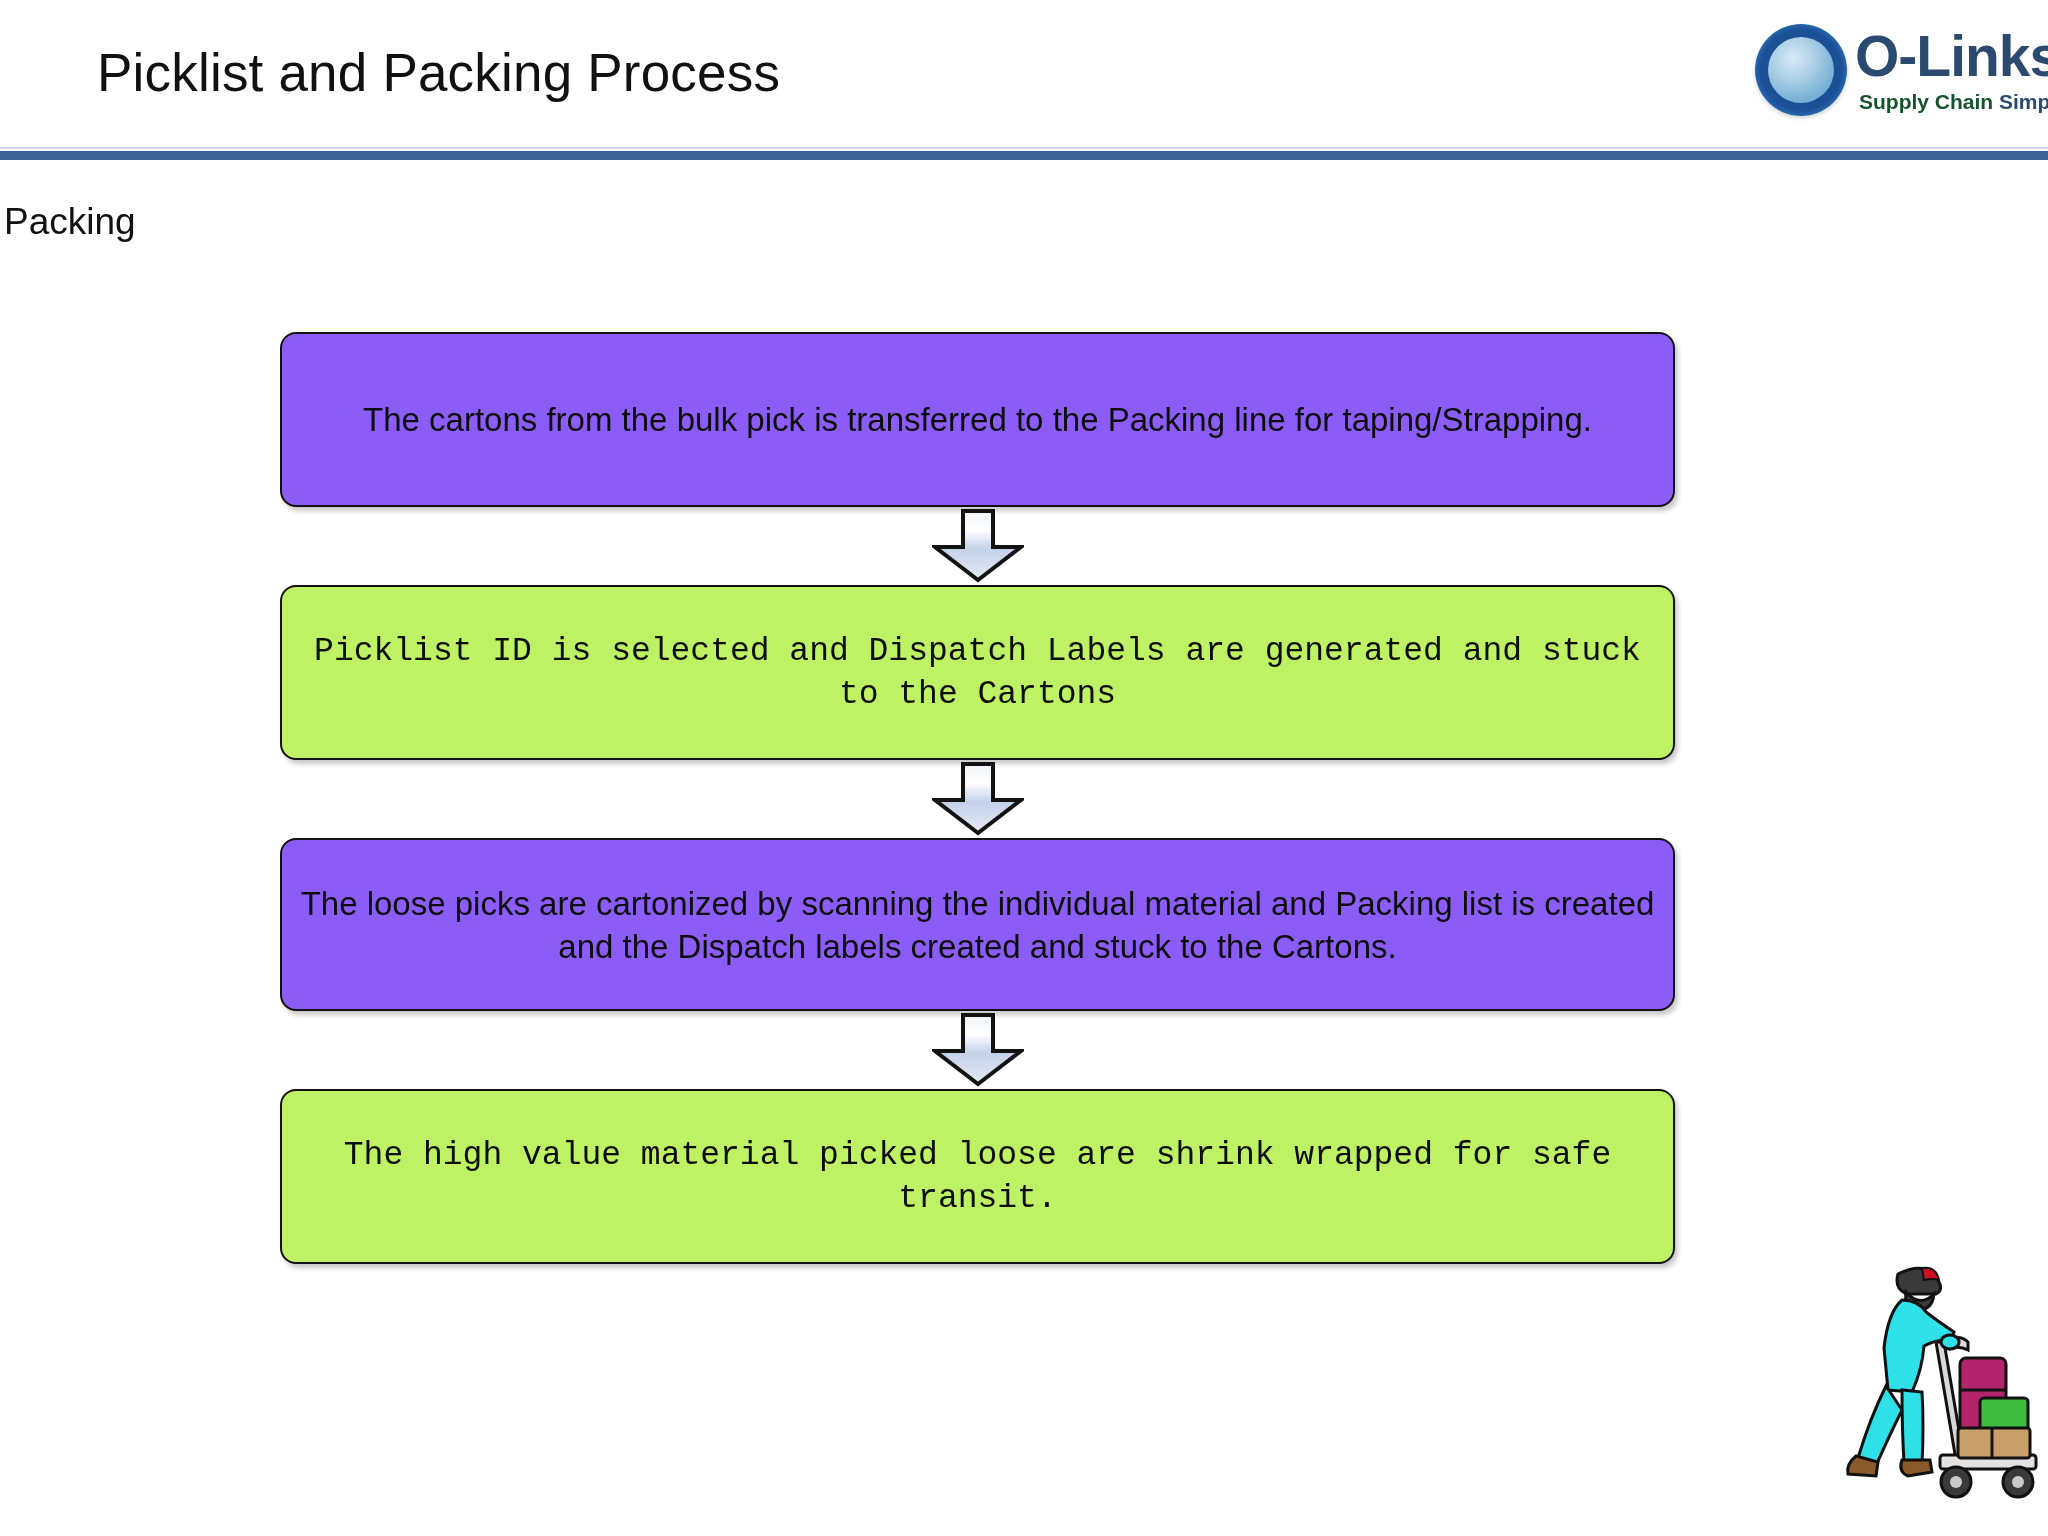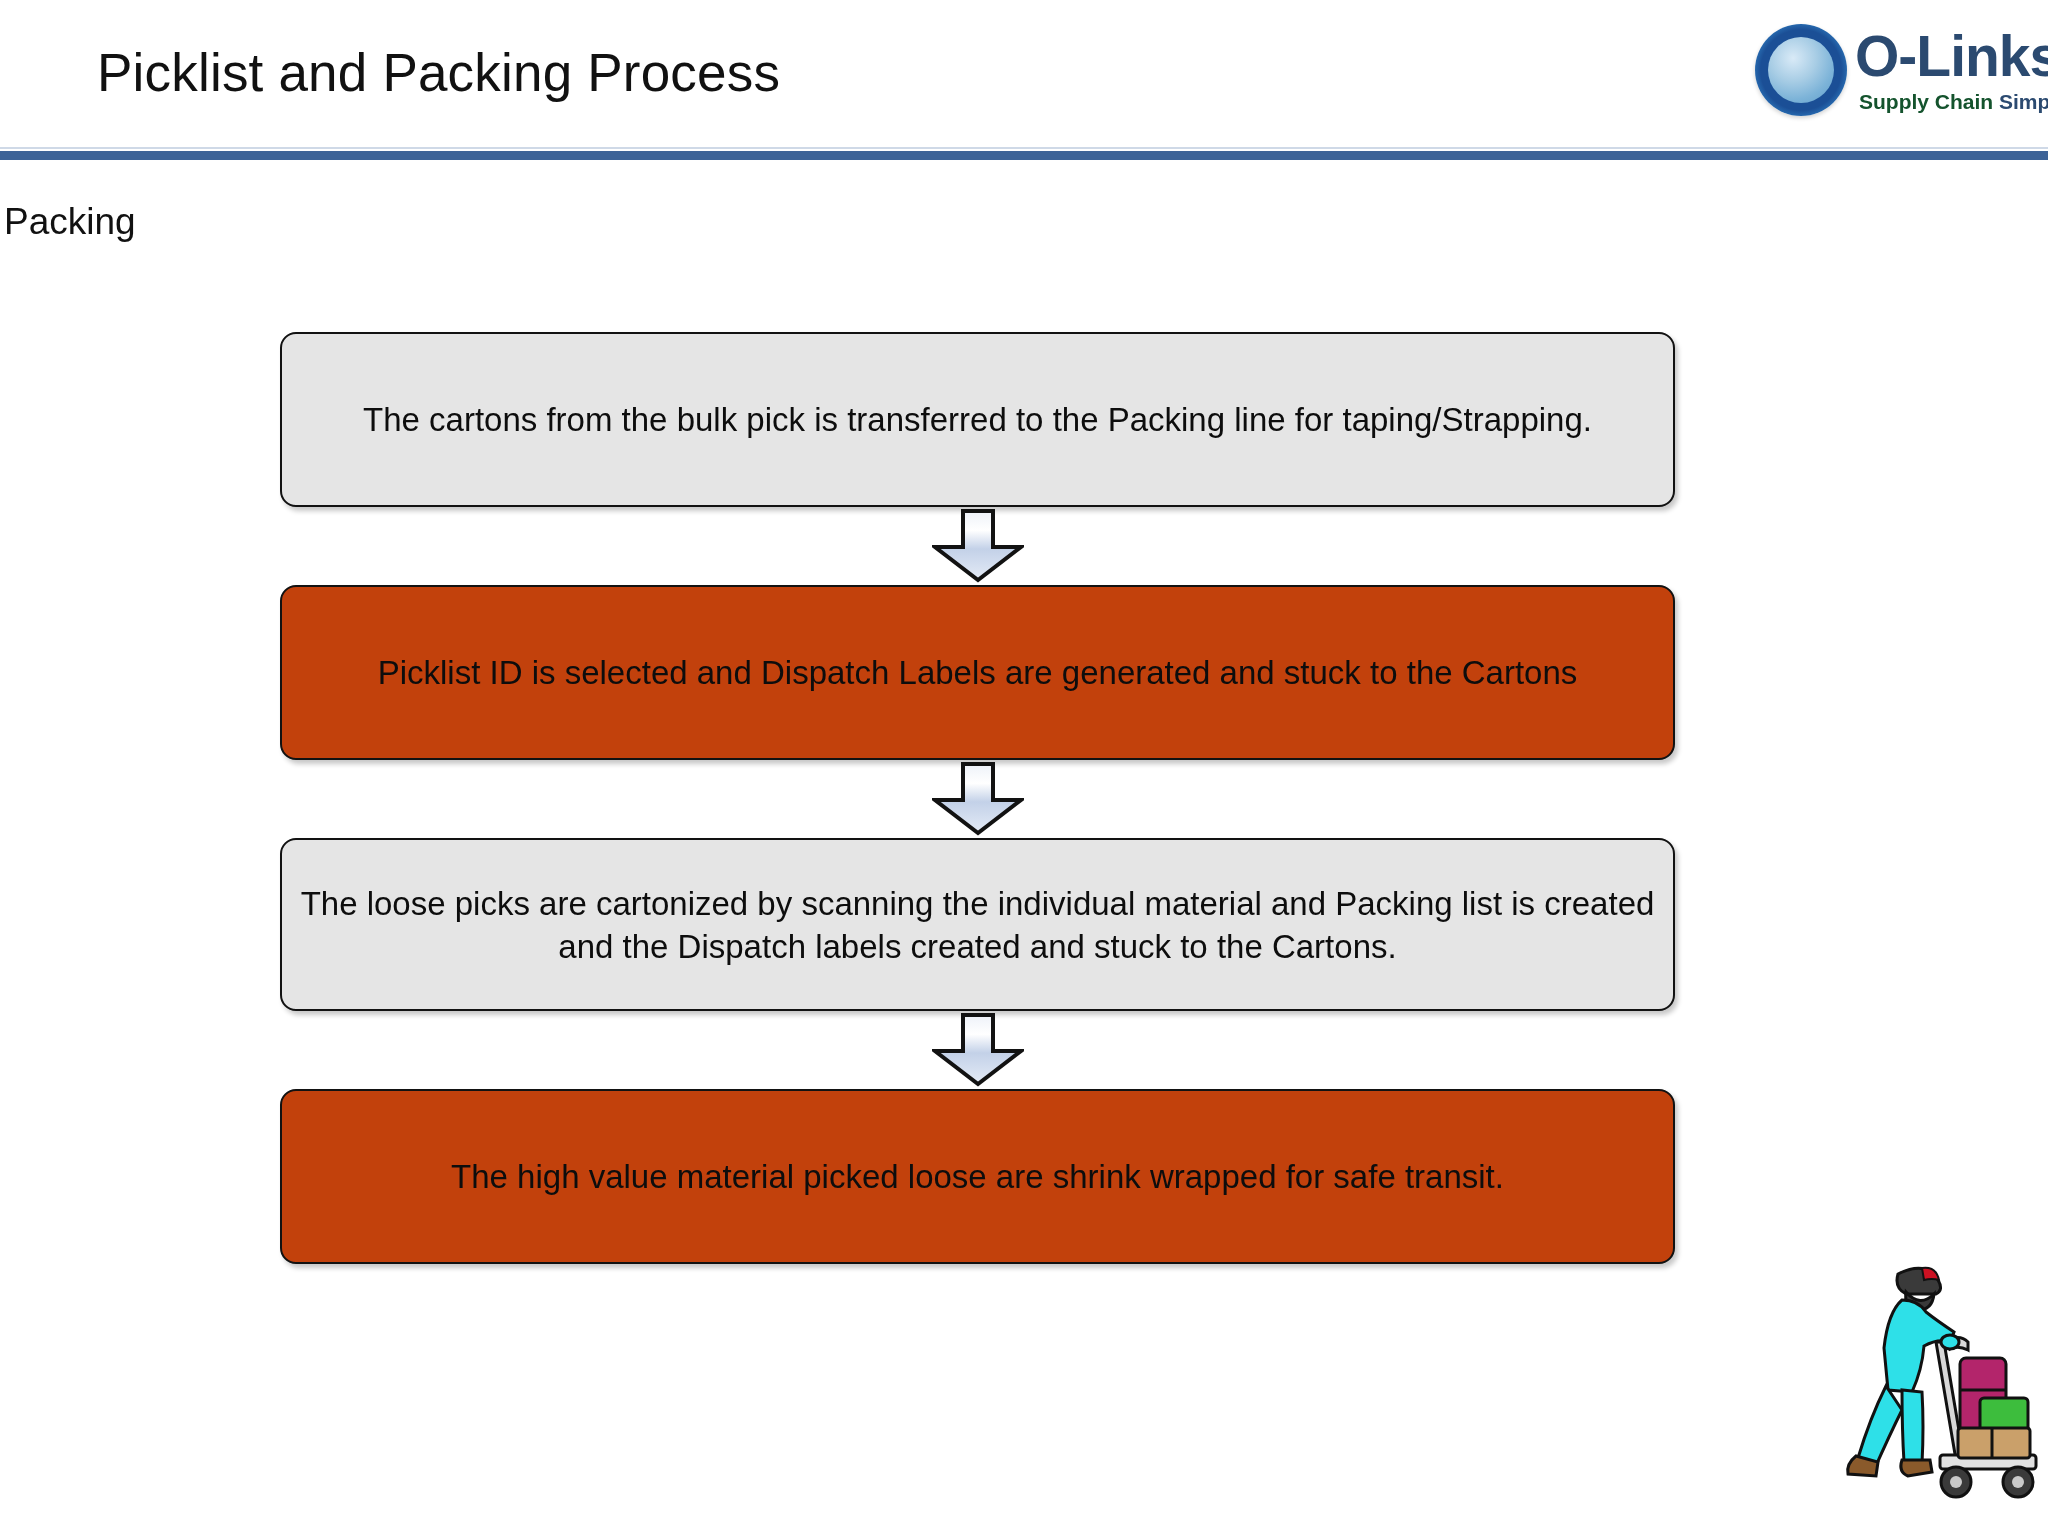--- a/index.html
+++ b/index.html
@@ -126,22 +126,22 @@
     position: relative;
     box-sizing: border-box;
     width: 1395px;
     border: 2px solid #121212;
     border-radius: 16px;
     display: flex;
     align-items: center;
     justify-content: center;
     box-shadow: 3px 4px 5px rgba(0,0,0,0.22);
   }
-  .flow-step.fill-white  { background: #e5e5e5; }
-  .flow-step.fill-tint   { background: #c2410c; }
+  .flow-step.fill-white  { background: #8b5cf6; }
+  .flow-step.fill-tint   { background: #bef264; font-family: Liberation Mono, monospace; }
 
   .step-text {
     font-size: 33px;
     line-height: 43px;
     color: #0d0d0d;
     text-align: center;
     font-weight: 400;
     padding: 0 16px;
   }
 

